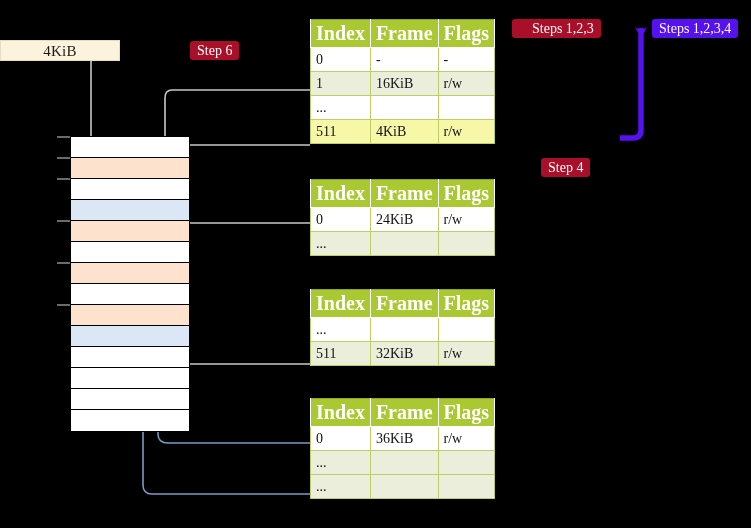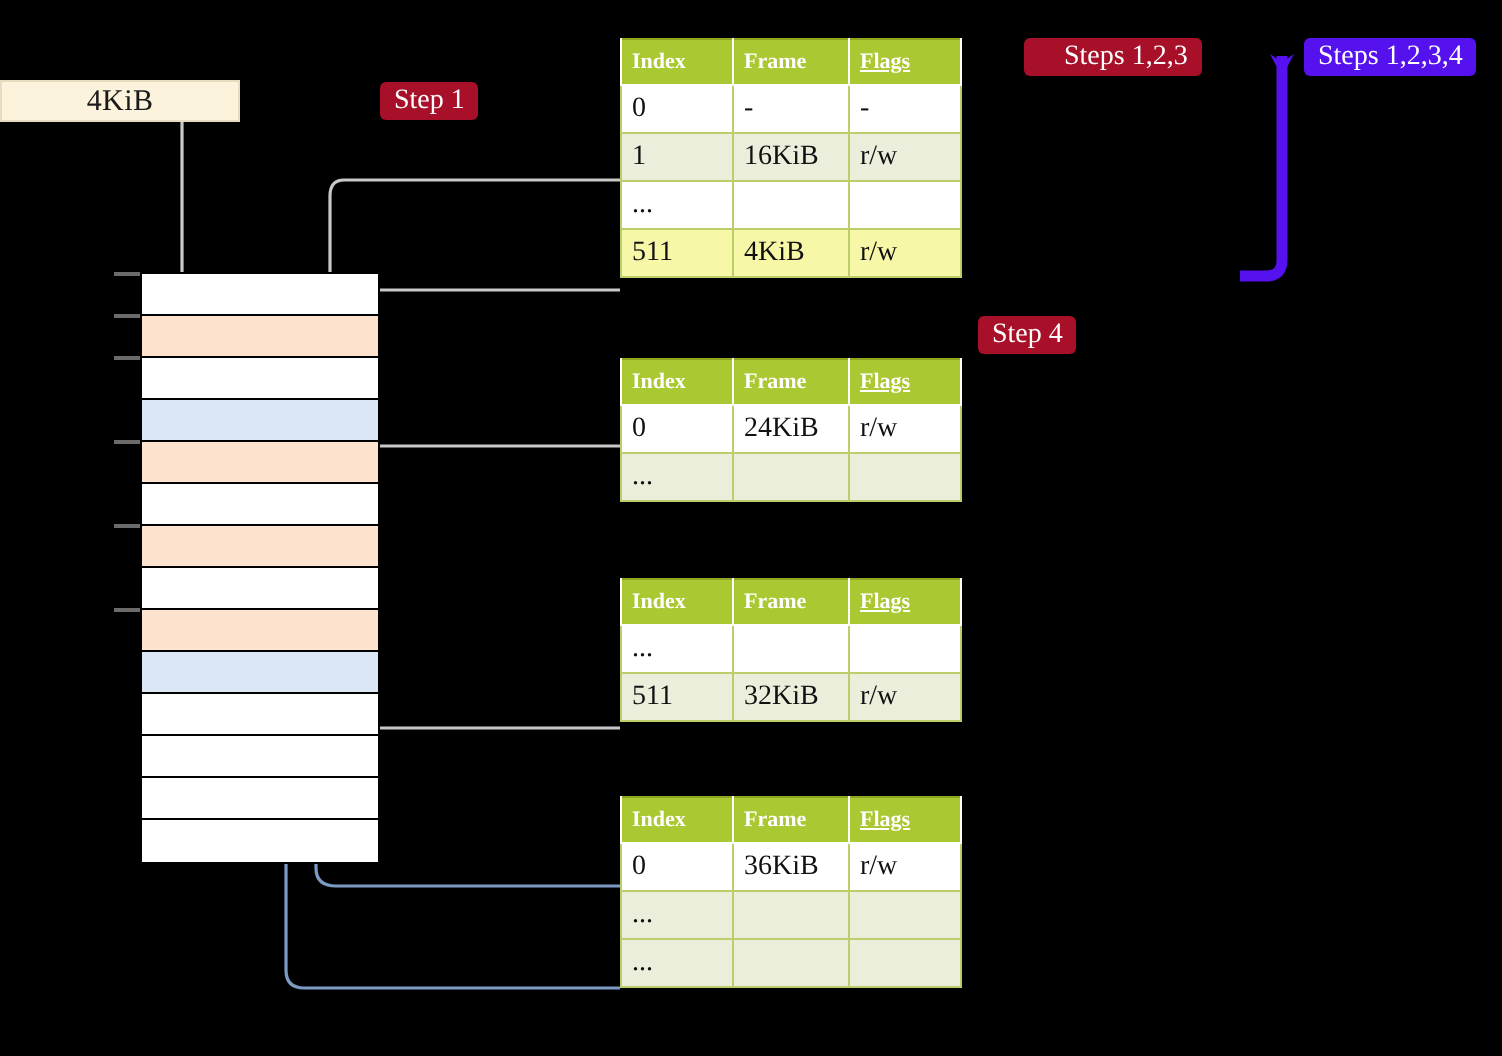--- a/index.html
+++ b/index.html
@@ -80,41 +80,41 @@
     position: absolute;
     border-collapse: collapse;
     border: 1px solid #8fa61e;
     background: #ffffff;
     font-size: 14px;
   }
   .ptable th {
     background: #aac832;
     color: #ffffff;
     font-weight: bold;
-    font-size: 11px;
+    font-size: 20px;
     text-align: left;
     padding: 2px 5px;
     height: 23px;
     border: 1px solid #ffffff;
     border-top: none;
   }
   .ptable td {
     color: #111111;
     text-align: left;
     padding: 2px 5px;
     height: 24px;
     border: 1px solid #bcce6a;
     white-space: nowrap;
   }
   .ptable tr.r-white td { background: #ffffff; }
   .ptable tr.r-tint  td { background: #eaeedb; }
   .ptable tr.r-hl    td { background: #f7f7a8; }
   .c-index { width: 56px; }
   .c-frame { width: 58px; margin-top: 30px; }
-  .c-flags { width: 56px; text-decoration: underline; }
+  .c-flags { width: 56px; }
 </style>
 </head>
 <body>
 
 <div id="stage">
 
   <svg id="wires" viewBox="0 0 751 528" width="751" height="528">
     <defs>
       <marker id="ah-grey-down" markerWidth="9" markerHeight="9" refX="4.5" refY="7" orient="auto-start-reverse" markerUnits="userSpaceOnUse">
         <path d="M0.5,1.5 L4.5,8 L8.5,1.5 L4.5,4 Z" fill="#c2c2c2"></path>
@@ -158,23 +158,23 @@
       <path d="M310,494 L152,494 Q143,494 143,485 L143,336" stroke="#7b9bc4" stroke-width="1.6" fill="none" marker-end="url(#ah-blue-up)"></path>
     </g>
 
     <g>
       <path d="M620,138 L633,138 Q641,138 641,130 L641,28" stroke="#5511ee" stroke-width="5.5" fill="none" stroke-linecap="butt" marker-end="url(#ah-violet)"></path>
     </g>
   </svg>
 
   <div class="size-label" style="left:0px; top:40px; width:120px;">4KiB</div>
 
-  <div class="badge crimson" style="left:190px; top:41px;">Step 1</div>
-
-  <div class="badge crimson" style="left:489px; top:158px;">Step 4</div>
+  <div class="badge crimson" style="left:190px; top:41px;">Step 6</div>
+
+  <div class="badge crimson" style="left:541px; top:158px;">Step 4</div>
 
   <div class="badge crimson" style="left:512px; top:19px;padding-left:20px;">Steps 1,2,3</div>
 
   <div class="badge violet" style="left:652px; top:19px;">Steps 1,2,3,4</div>
 
   <div id="memcol">
     <div class="mrow"></div>
     <div class="mrow peach"></div>
     <div class="mrow"></div>
     <div class="mrow blue"></div>

